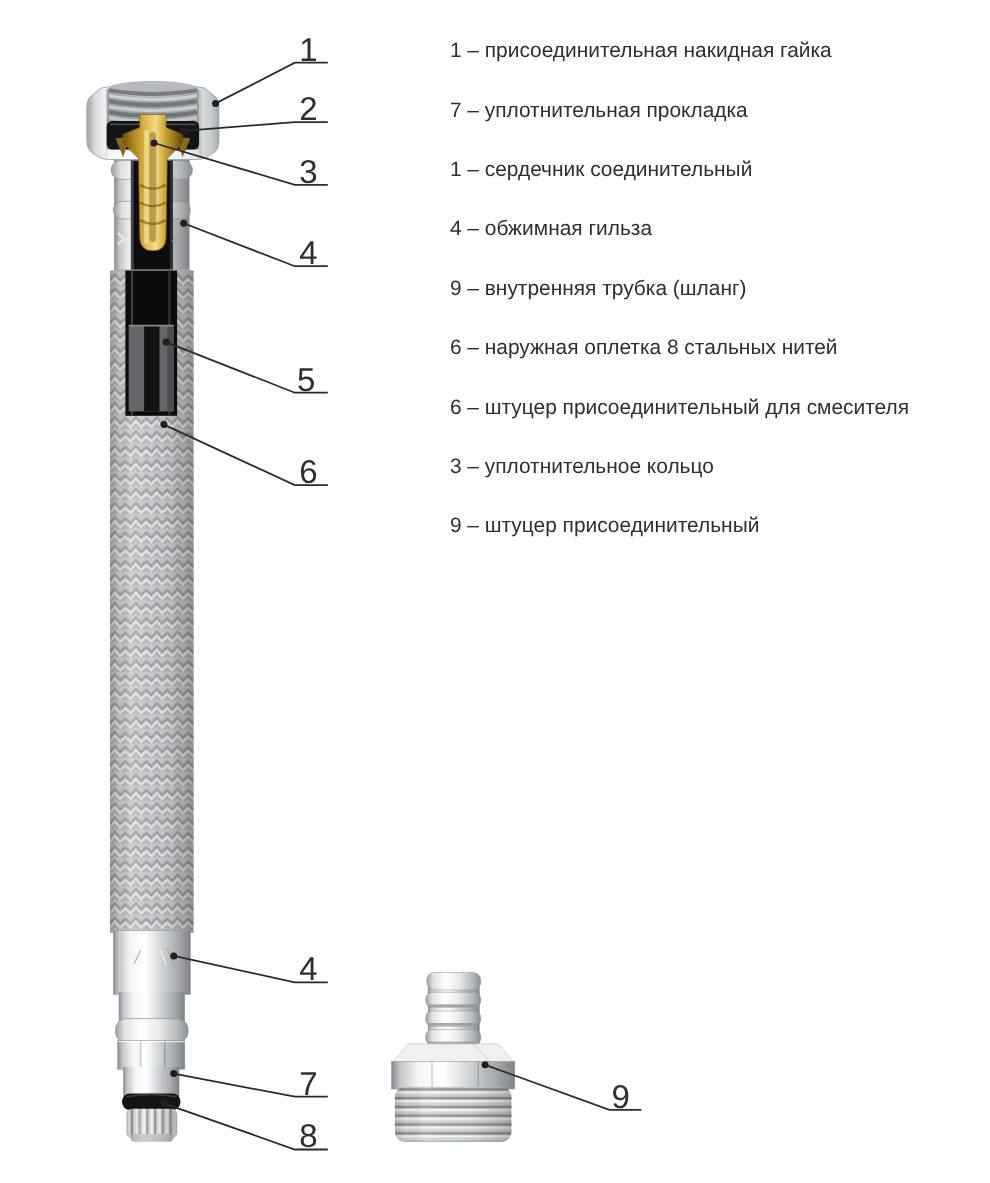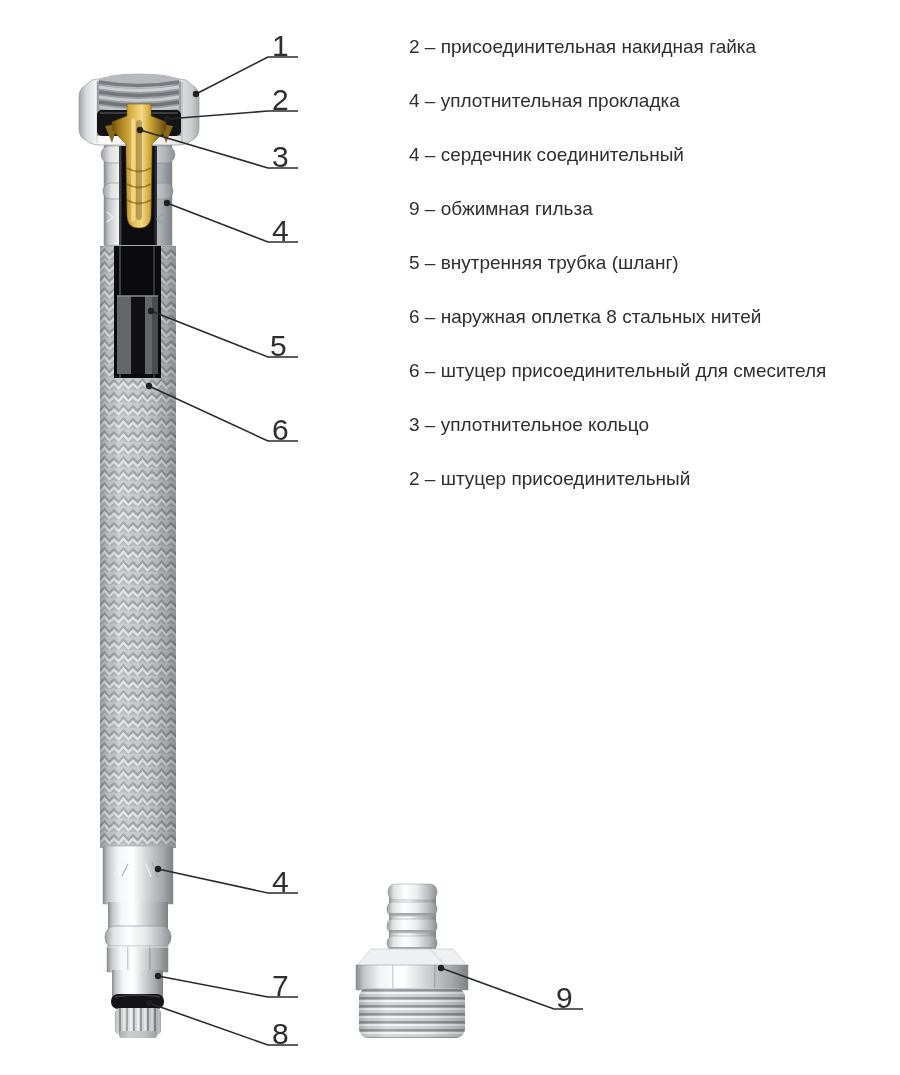--- a/index.html
+++ b/index.html
@@ -235,24 +235,24 @@
   <div class="callout" style="left:272px;top:142px">3</div>
   <div class="callout" style="left:272px;top:216px">4</div>
   <div class="callout" style="left:270px;top:331px">5</div>
   <div class="callout" style="left:272px;top:415px">6</div>
   <div class="callout" style="left:272px;top:867px">4</div>
   <div class="callout" style="left:272px;top:971px">7</div>
   <div class="callout" style="left:272px;top:1019px">8</div>
   <div class="callout" style="left:556px;top:983px">9</div>
 
   <div>
-    <div class="legend-row" style="top:36px">2 – присоединительная накидная гайка</div>
-    <div class="legend-row" style="top:90px">4 – уплотнительная прокладка</div>
-    <div class="legend-row" style="top:144px">4 – сердечник соединительный</div>
-    <div class="legend-row" style="top:198px">9 – обжимная гильза</div>
-    <div class="legend-row" style="top:252px">5 – внутренняя трубка (шланг)</div>
+    <div class="legend-row" style="top:36px">1 – присоединительная накидная гайка</div>
+    <div class="legend-row" style="top:90px">7 – уплотнительная прокладка</div>
+    <div class="legend-row" style="top:144px">1 – сердечник соединительный</div>
+    <div class="legend-row" style="top:198px">4 – обжимная гильза</div>
+    <div class="legend-row" style="top:252px">9 – внутренняя трубка (шланг)</div>
     <div class="legend-row" style="top:306px">6 – наружная оплетка 8 стальных нитей</div>
     <div class="legend-row" style="top:360px">6 – штуцер присоединительный для смесителя</div>
     <div class="legend-row" style="top:414px">3 – уплотнительное кольцо</div>
-    <div class="legend-row" style="top:468px">2 – штуцер присоединительный</div>
+    <div class="legend-row" style="top:468px">9 – штуцер присоединительный</div>
   </div>
 
 </div>
 
 </body></html>

